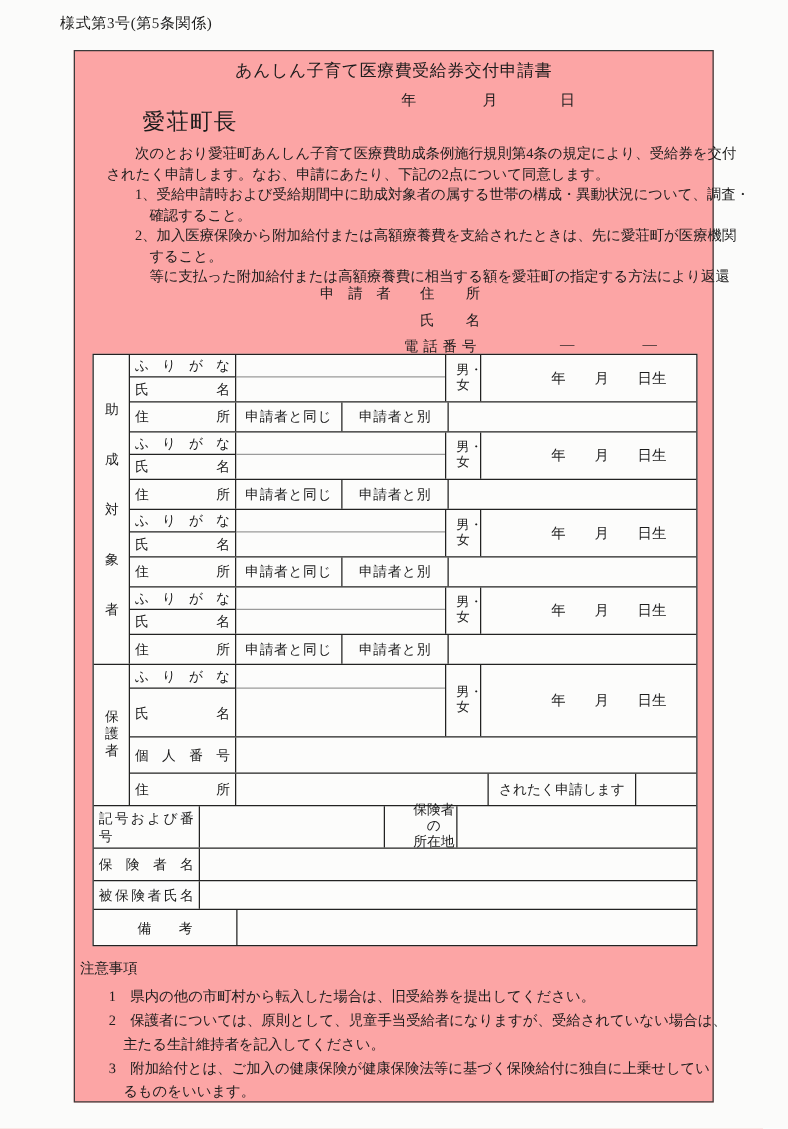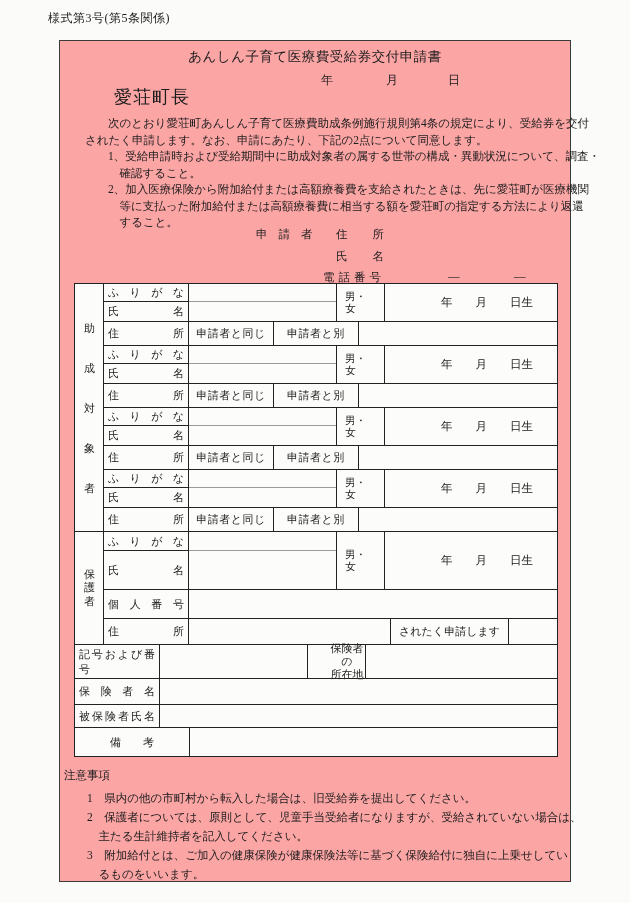--- a/index.html
+++ b/index.html
@@ -64,21 +64,21 @@
   .row-furi .inp { border-bottom:1px solid #9a9a9a; }
   .row-name { height:19px; }
   .g-furi { height:19px; }
   .g-name { height:38px; }
   .sexcell { width:28px; min-width:28px; border-left:1px solid #222;
              display:flex; align-items:center; justify-content:center; }
   .sexcell span { width:11px; word-break:break-all; font-size:10.5px;
                   line-height:12px; text-align:center; }
   .birthcell { width:173px; min-width:173px; border-left:1px solid #222;
                display:flex; align-items:center; font-size:11.5px;
-               padding-left:56px; white-space:pre;margin-left:20px; }
+               padding-left:56px; white-space:pre; }
   .addr-row { display:flex; height:24px; border-top:1px solid #222; }
   .choice { width:85px; min-width:85px; border-right:1px solid #222;
             display:flex; align-items:center; justify-content:center; letter-spacing:.5px; }
   .restblank { flex:1 1 auto; }
 
   .g-personal { display:flex; height:29px; border-top:1px solid #222; }
   .g-addr { display:flex; height:26px; border-top:1px solid #222; }
   .relcell { width:118px; min-width:118px; border-left:1px solid #222;
              display:flex; align-items:center; justify-content:center; }
   .relblank { width:49px; min-width:49px; border-left:1px solid #222; }
@@ -121,22 +121,22 @@
     </div>
 
     <div class="addressee">愛荘町長</div>
 
     <div class="intro">
       <div>　　次のとおり愛荘町あんしん子育て医療費助成条例施行規則第4条の規定により、受給券を交付</div>
       <div>されたく申請します。なお、申請にあたり、下記の2点について同意します。</div>
       <div>　　1、受給申請時および受給期間中に助成対象者の属する世帯の構成・異動状況について、調査・</div>
       <div>　　　確認すること。</div>
       <div>　　2、加入医療保険から附加給付または高額療養費を支給されたときは、先に愛荘町が医療機関</div>
+      <div>　　　すること。</div>
       <div>　　　等に支払った附加給付または高額療養費に相当する額を愛荘町の指定する方法により返還</div>
-      <div>　　　すること。</div>
     </div>
 
     <div class="app-row r1">
       <span class="app-label">申請者</span>
       <span class="app-field">住所</span>
     </div>
     <div class="app-row r2">
       <span class="app-field">氏名</span>
     </div>
     <div class="app-row r3">

